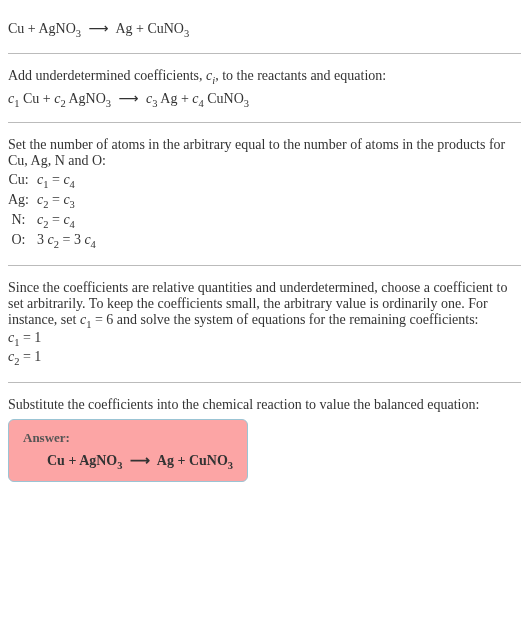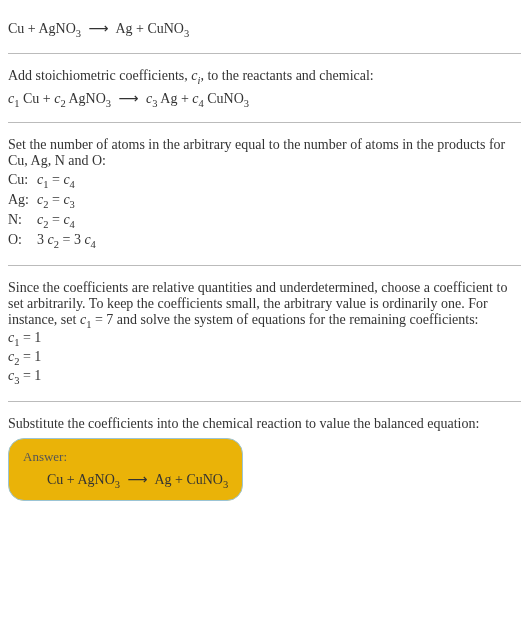--- a/index.html
+++ b/index.html
@@ -39,36 +39,37 @@
     }
     .atom-table {
       border-collapse: collapse;
       margin-top: 2px;
     }
     .atom-table td {
       padding: 1px 6px 1px 0;
       vertical-align: top;
     }
     .atom-table td:first-child {
-      text-align: left;
+      text-align: center;
       padding-right: 8px;
     }
     .coeff-list {
       margin-top: 0;
     }
     .coeff-list div {
       margin: 1px 0;
     }
     .answer-box {
       border: 1px solid #9bc4d4;
-      background: #eab308;
-      border-radius: 16px;
+      background: #fca5a5;
+      border-radius: 6px;
       padding: 10px 14px;
       display: inline-block;
       margin-top: 6px;
+      font-weight: bold;
     }
     .answer-label {
       font-size: 13px;
       color: #555;
       margin-bottom: 6px;
     }
     .answer-eq {
       padding-left: 24px;
     }
   </style>
@@ -80,21 +81,21 @@
     <span>Cu</span><span> + </span><span><span>AgNO</span><span class="sub">3</span></span>
     <span class="arrow">⟶</span>
     <span>Ag</span><span> + </span><span><span>CuNO</span><span class="sub">3</span></span>
   </div>
 </div>
 
 <hr>
 
 <div class="section">
   <div>
-    <span>Add stoichiometric coefficients, </span><span class="italic">c</span><span class="sub italic">i</span><span>, to the reactants and chemical:</span>
+    <span>Add underdetermined coefficients, </span><span class="italic">c</span><span class="sub italic">i</span><span>, to the reactants and equation:</span>
   </div>
   <div class="equation">
     <span class="italic">c</span><span class="sub">1</span><span> Cu</span><span> + </span><span class="italic">c</span><span class="sub">2</span><span> AgNO</span><span class="sub">3</span>
     <span class="arrow">⟶</span>
     <span class="italic">c</span><span class="sub">3</span><span> Ag</span><span> + </span><span class="italic">c</span><span class="sub">4</span><span> CuNO</span><span class="sub">3</span>
   </div>
 </div>
 
 <hr>
 
@@ -119,26 +120,25 @@
       <td><span>3 </span><span class="italic">c</span><span class="sub">2</span><span> = </span><span>3 </span><span class="italic">c</span><span class="sub">4</span></td>
     </tr>
   </tbody>
     </table>
 </div>
 
 <hr>
 
 <div class="section">
   <div>
-    <span>Since the coefficients are relative quantities and underdetermined, choose a coefficient to set arbitrarily. To keep the coefficients small, the arbitrary value is ordinarily one. For instance, set </span><span class="italic">c</span><span class="sub">1</span><span> = 7 and solve the system of equations for the remaining coefficients:</span>
+    <span>Since the coefficients are relative quantities and underdetermined, choose a coefficient to set arbitrarily. To keep the coefficients small, the arbitrary value is ordinarily one. For instance, set </span><span class="italic">c</span><span class="sub">1</span><span> = 6 and solve the system of equations for the remaining coefficients:</span>
   </div>
   <div class="coeff-list">
     <div><span class="italic">c</span><span class="sub">1</span><span> = 1</span></div>
     <div><span class="italic">c</span><span class="sub">2</span><span> = 1</span></div>
-    <div><span class="italic">c</span><span class="sub">3</span><span> = 1</span></div>
   </div>
 </div>
 
 <hr>
 
 <div class="section">
   <div>Substitute the coefficients into the chemical reaction to value the balanced equation:</div>
   <div class="answer-box">
     <div class="answer-label">Answer:</div>
     <div class="answer-eq">

